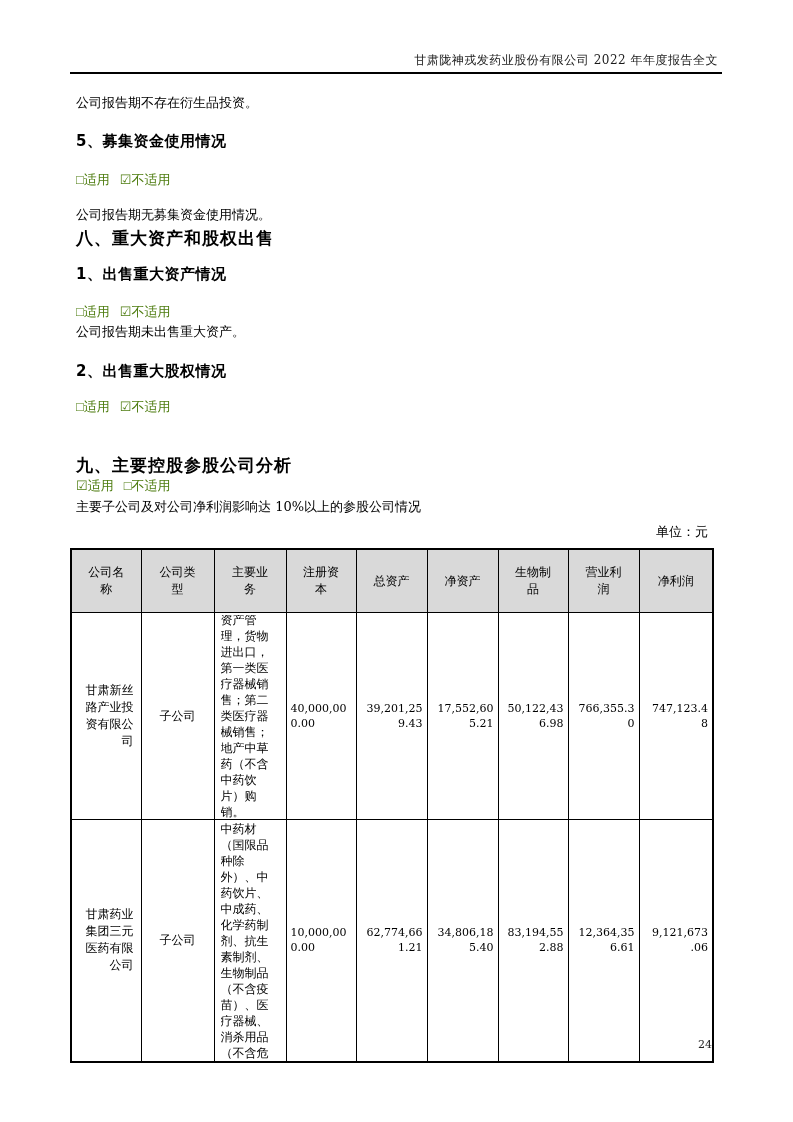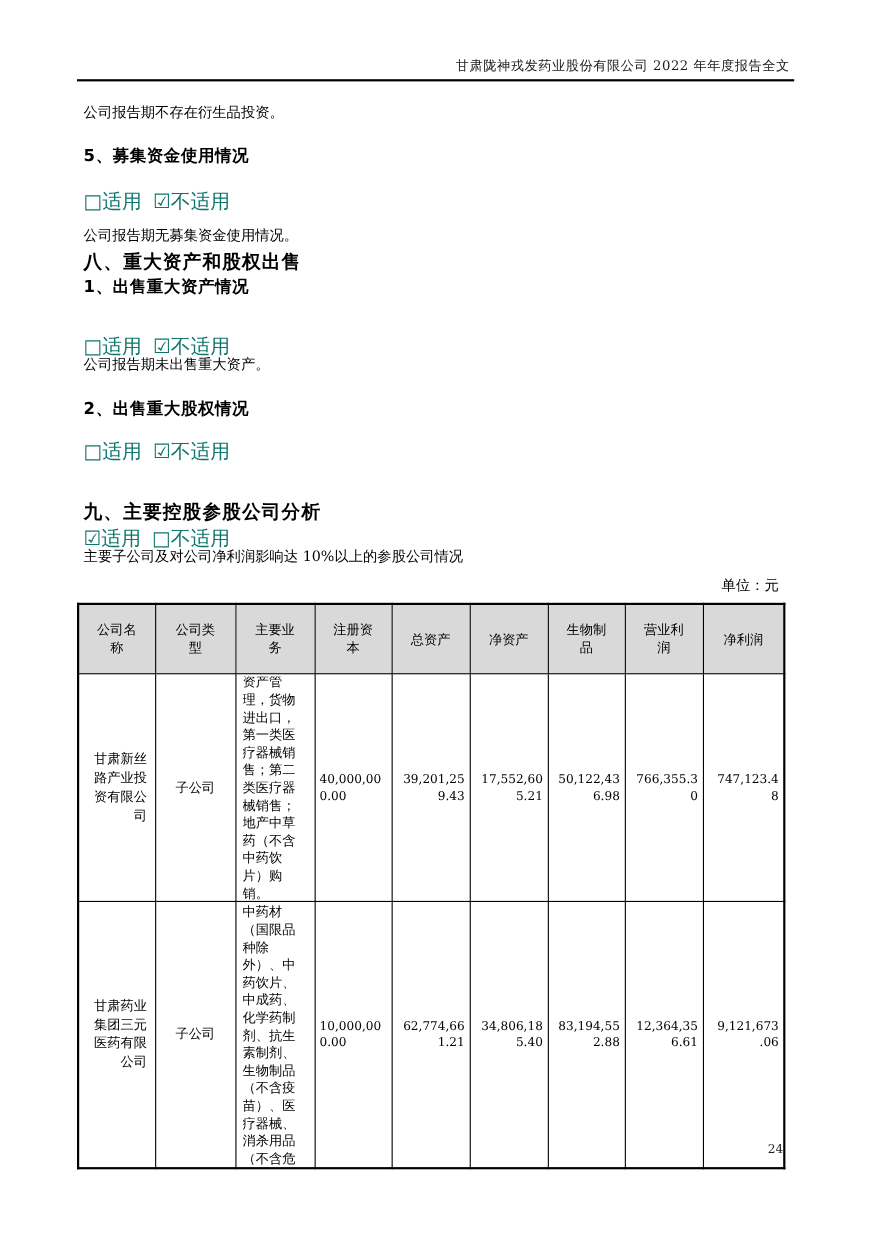--- a/index.html
+++ b/index.html
@@ -25,21 +25,21 @@
   .h-big{
     left:76px;
     font-family:"DejaVu Sans","Liberation Sans",sans-serif;
     font-weight:bold;font-size:17px;letter-spacing:1px;color:#000;text-align:center;
   }
   .h-small{
     left:76px;
     font-family:"DejaVu Sans","Liberation Sans",sans-serif;
     font-weight:bold;font-size:15px;letter-spacing:0.5px;color:#000;
   }
-  .checkline{left:76px;font-size:18px;color:#0f766e;}
+  .checkline{left:76px;font-size:13px;color:#4d7c0f;font-family:Liberation Serif, serif;}
   .checkline .cb{margin-right:10px;}
   .unit-label{top:523px;right:85px;font-size:13px;}
   .page-num{top:1038px;right:81px;font-size:11px;color:#222;text-align:center;}
 
   table.sub{
     position:absolute;top:548px;left:70px;
     border-collapse:collapse;table-layout:fixed;
     width:642px;
     border:2px solid #000;
     font-size:12px;
@@ -85,21 +85,21 @@
 
   <div class="abs h-small" style="top:132px;">5、募集资金使用情况</div>
 
   <div class="abs checkline" style="top:171px;">
     <span class="cb">□适用</span><span>☑不适用</span>
   </div>
   <div class="abs para" style="top:207px;">公司报告期无募集资金使用情况。</div>
 
   <div class="abs h-big" style="top:227px;">八、重大资产和股权出售</div>
 
-  <div class="abs h-small" style="top:251px;">1、出售重大资产情况</div>
+  <div class="abs h-small" style="top:265px;">1、出售重大资产情况</div>
   <div class="abs checkline" style="top:303px;">
     <span class="cb">□适用</span><span>☑不适用</span>
   </div>
   <div class="abs para" style="top:324px;">公司报告期未出售重大资产。</div>
 
   <div class="abs h-small" style="top:362px;">2、出售重大股权情况</div>
   <div class="abs checkline" style="top:398px;">
     <span class="cb">□适用</span><span>☑不适用</span>
   </div>
 

